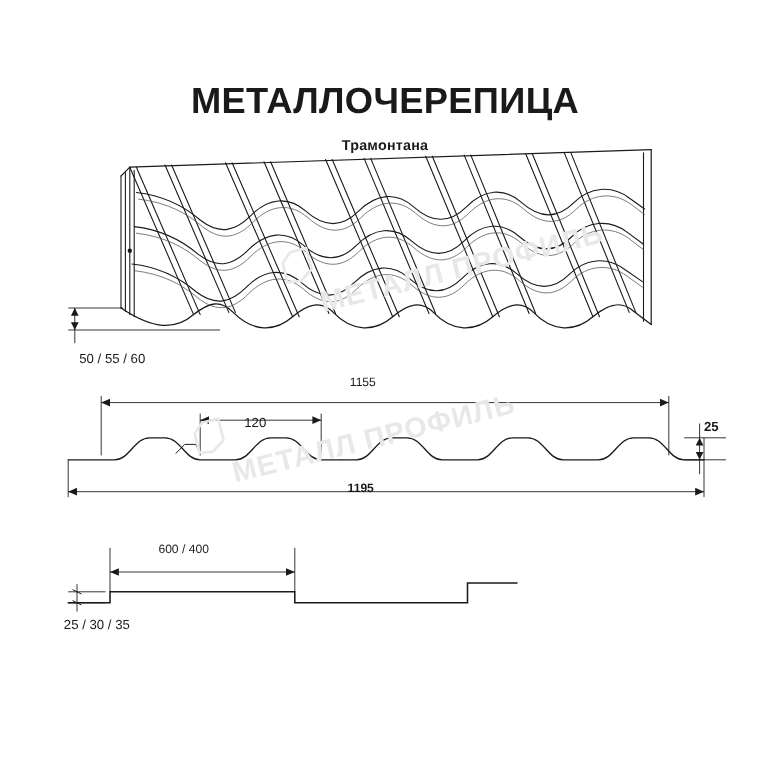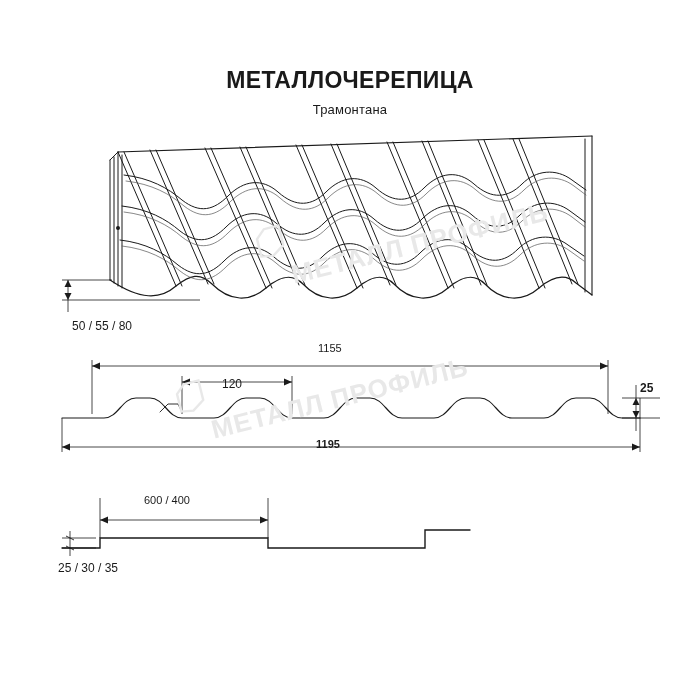--- a/index.html
+++ b/index.html
@@ -24,30 +24,30 @@
   }
   .title-block {
     position: absolute;
     left: 0;
     top: 60px;
     width: 700px;
     text-align: center;
     pointer-events: none;
   }
   .title-main {
-    font-size: 23px;
+    font-size: 33px;
     font-weight: bold;
     letter-spacing: 0.3px;
     color: #1a1a1a;
-    margin: 4px;
+    margin: 16px;
     line-height: 32px;
   }
   .title-sub {
     font-size: 13px;
-    font-weight: normal;
+    font-weight: bold;
     color: #1a1a1a;
     margin: 6px 0 0 0;
     line-height: 16px;
     letter-spacing: 0.2px;
   }
   .dim-label {
     position: absolute;
     font-size: 12px;
     color: #1a1a1a;
     white-space: nowrap;
@@ -224,19 +224,19 @@
 </svg>
 
 <div class="wm" style="left:288px; top:228px;">МЕТАЛЛ ПРОФИЛЬ</div>
 <div class="wm" style="left:208px; top:383px;">МЕТАЛЛ ПРОФИЛЬ</div>
 
 <div class="title-block">
   <div class="title-main">МЕТАЛЛОЧЕРЕПИЦА</div>
   <div class="title-sub">Трамонтана</div>
 </div>
 
-<div class="dim-label" style="left:72px; top:319px;">50 / 55 / 80</div>
+<div class="dim-label" style="left:72px; top:319px;">50 / 55 / 60</div>
 <div class="dim-label big" style="left:318px; top:342px;">1155</div>
 <div class="dim-label" style="left:222px; top:377px;">120</div>
 <div class="dim-label" style="left:640px; top:381px;font-weight:bold;">25</div>
 <div class="dim-label big" style="left:316px; top:438px;font-weight:bold;">1195</div>
 <div class="dim-label big" style="left:144px; top:494px;">600 / 400</div>
 <div class="dim-label" style="left:16px; top:561px;margin-left:42px;">25 / 30 / 35</div>
 
 </body></html>

